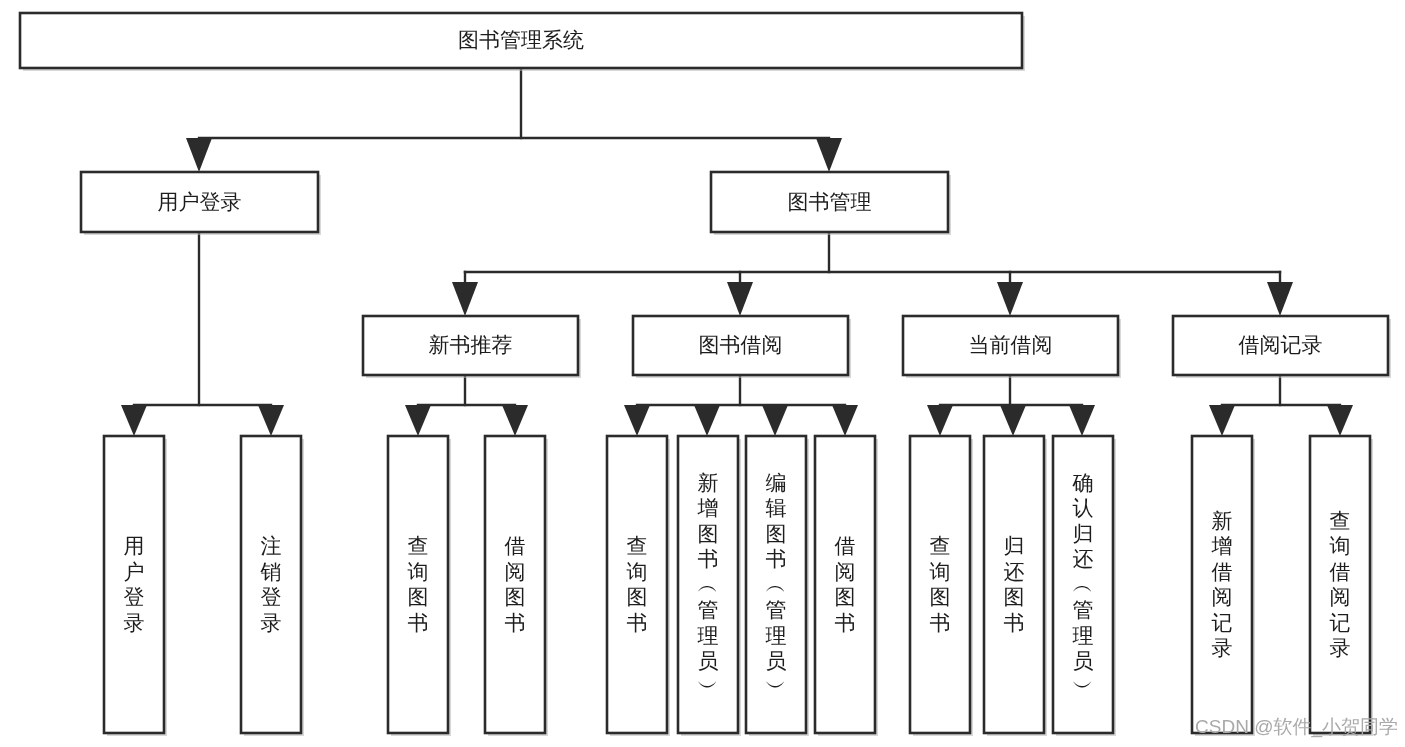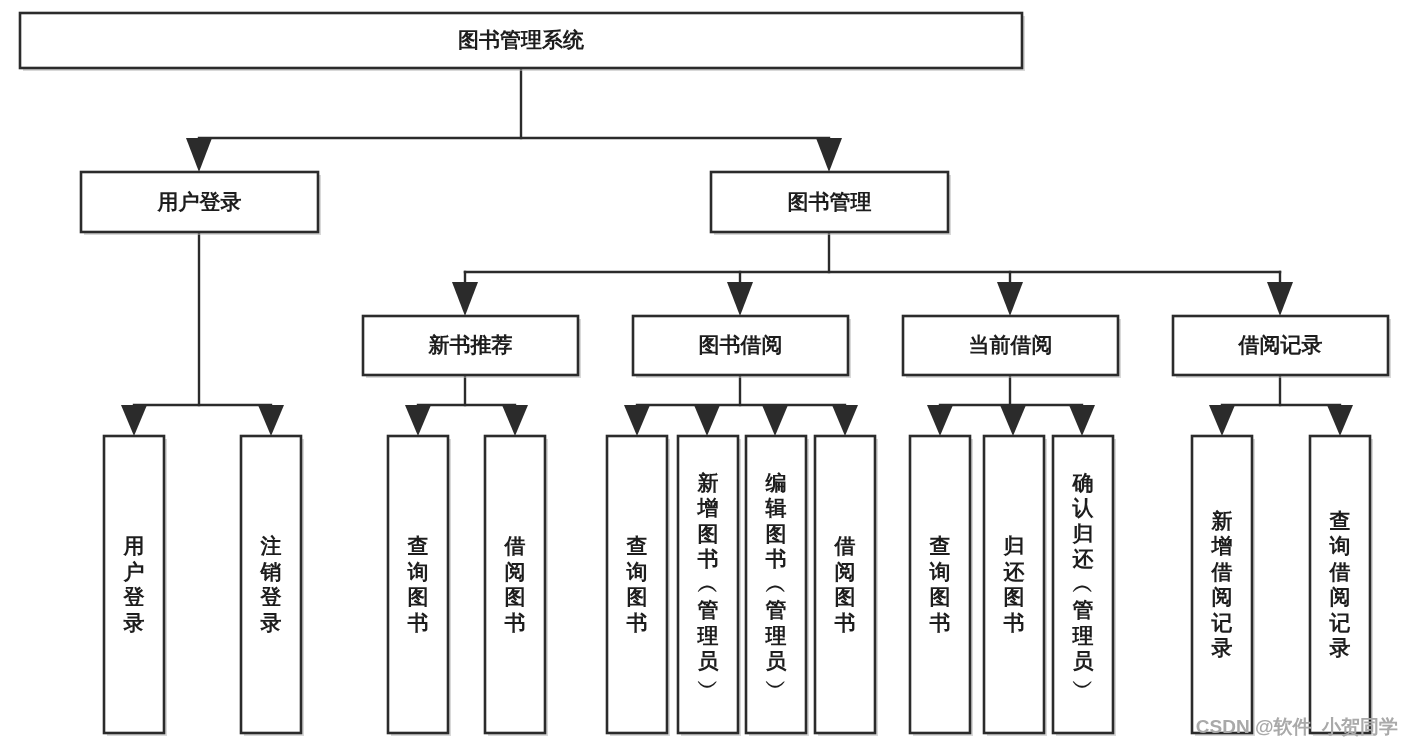--- a/index.html
+++ b/index.html
@@ -11,21 +11,20 @@
     width: 1405px;
     height: 747px;
     font-family: "Liberation Sans", "DejaVu Sans", sans-serif;
     overflow: hidden;
   }
   #diagram-root {
     position: relative;
     width: 1203px;
     height: 747px;
     background: #ffffff;
-    font-weight: bold;
   }
   svg.diagram-canvas {
     position: absolute;
     top: 0;
     left: 0;
     width: 1405px;
     height: 747px;
   }
   .node-rect {
     fill: #ffffff;

